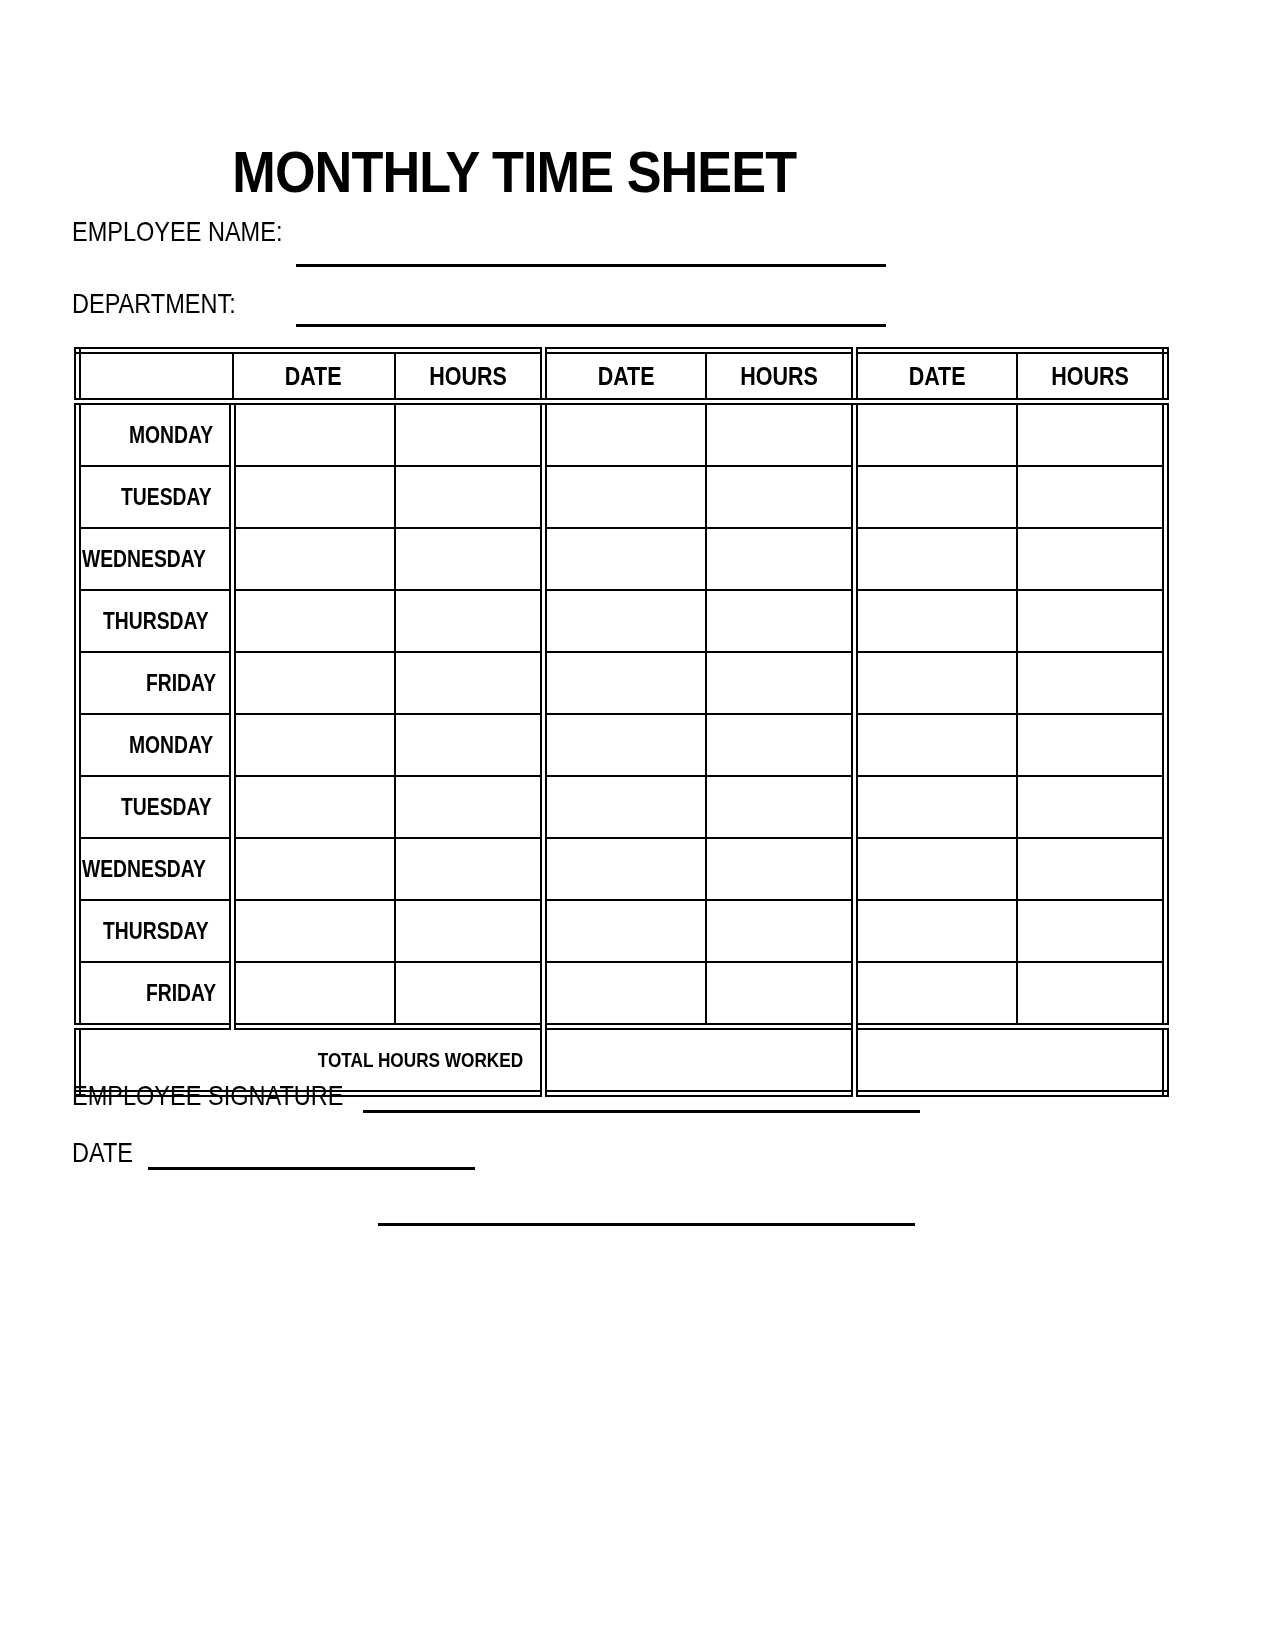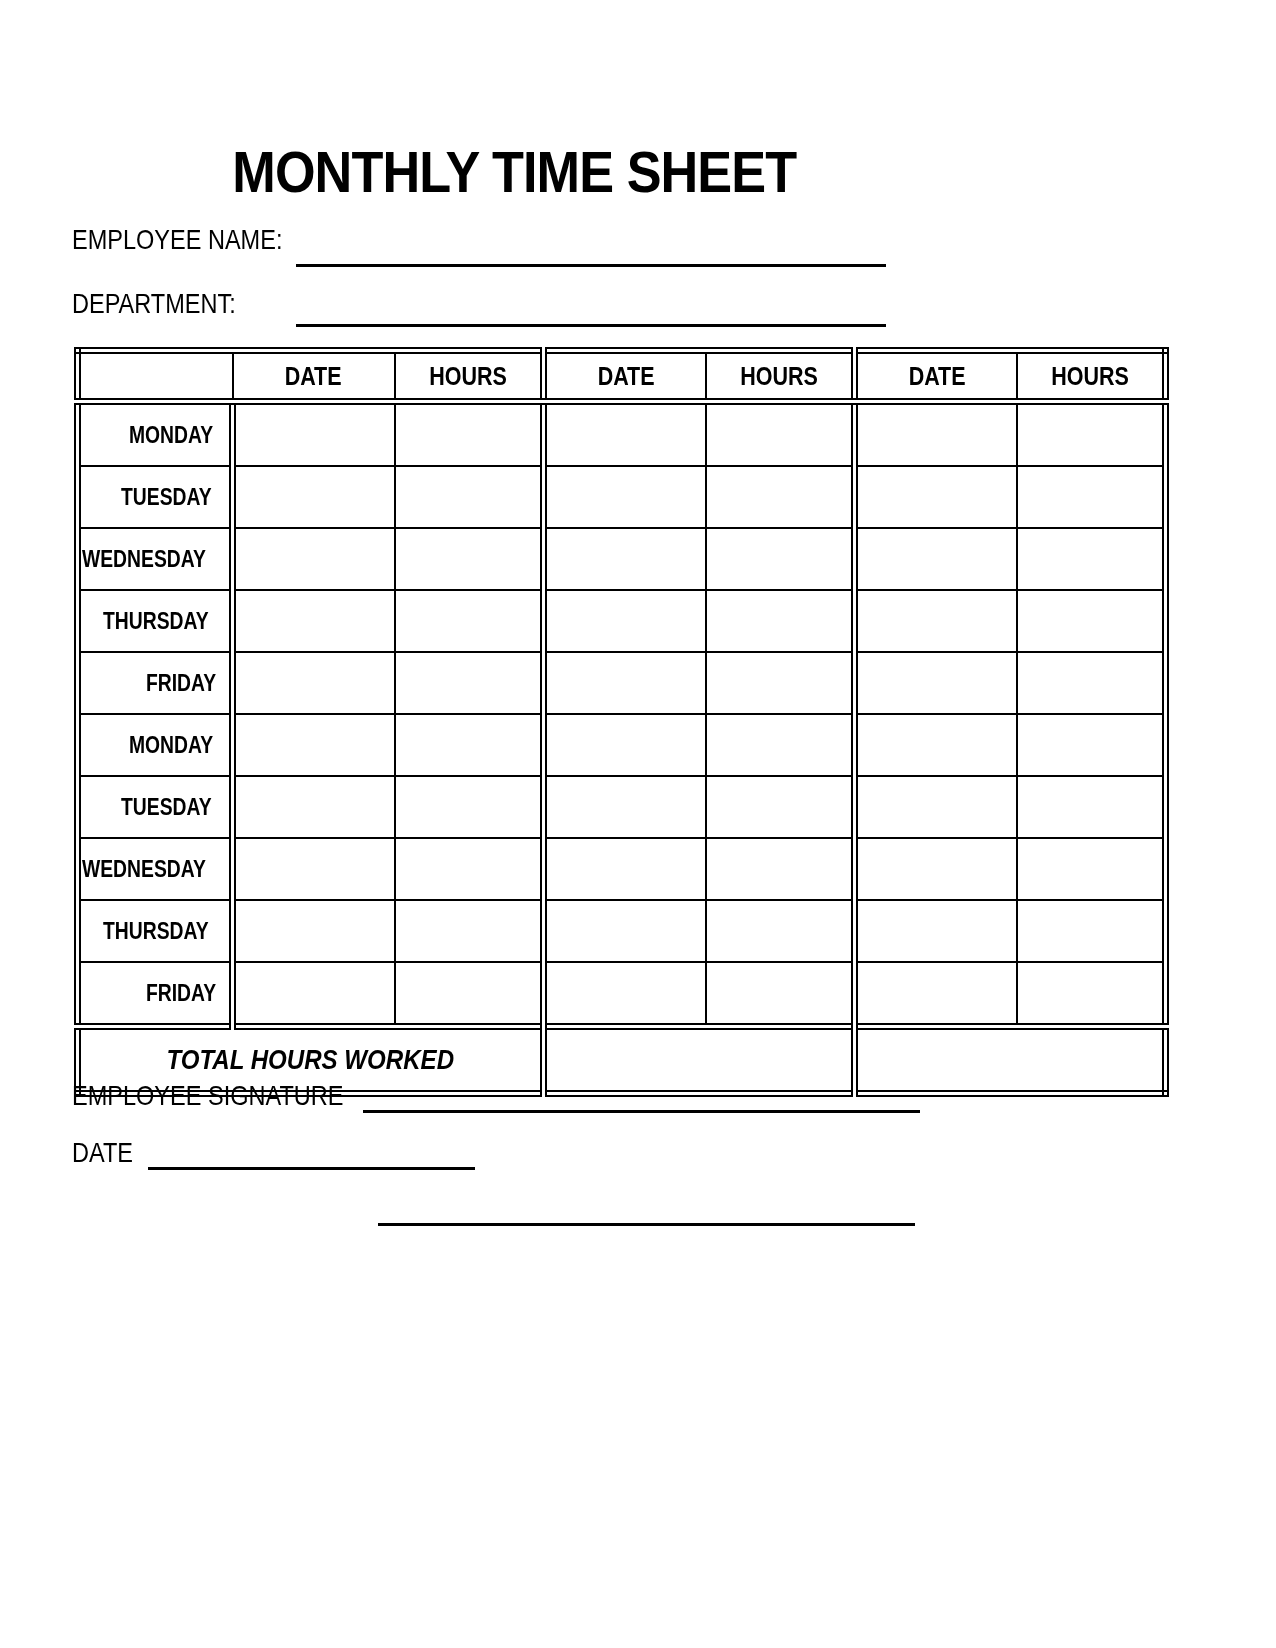--- a/index.html
+++ b/index.html
@@ -23,36 +23,36 @@
 
   
   table.sheet{position:absolute;left:74px;top:347px;border-collapse:collapse;
               border:7px double var(--ink,#000);table-layout:fixed;}
   table.sheet th, table.sheet td{border:2px solid var(--ink,#000);padding:0;}
   table.sheet thead th{height:44px;font-size:25px;font-weight:bold;text-align:center;border-bottom:7px double var(--ink,#000);}
   table.sheet tbody td{height:60px;background:#fff;}
   td.day{font-size:23px;font-weight:bold;text-align:right;padding-left:9px;}
   .dbl{border-left:7px double var(--ink,#000) !important;}
   tr.total-row td{border-top:7px double var(--ink,#000);height:46px;}
-  td.total-label{font-size:28px;font-weight:bold;text-align:center;font-style:italic;}
+  td.total-label{font-size:20px;font-weight:bold;text-align:right;}
   td.shaded{background:var(--shaded,#e4e4e4);}
 
   .para{position:absolute;left:72px;font-size:27px;line-height:37px;}
   .para .cond{white-space:pre-line;}
 </style>
 </head>
 <body>
 
 <div class="page">
 
   <div class="title">
     <span class="cond-t">MONTHLY TIME SHEET</span>
   </div>
 
-  <div class="label" style="top:224px">
+  <div class="label" style="top:216px">
     <span class="cond">EMPLOYEE NAME:</span>
   </div>
   <div class="fill-line" style="left:296px;top:264px;width:590px"></div>
 
   <div class="label" style="top:288px">
     <span class="cond">DEPARTMENT:</span>
   </div>
   <div class="fill-line" style="left:296px;top:324px;width:590px"></div>
 
   <table class="sheet">

